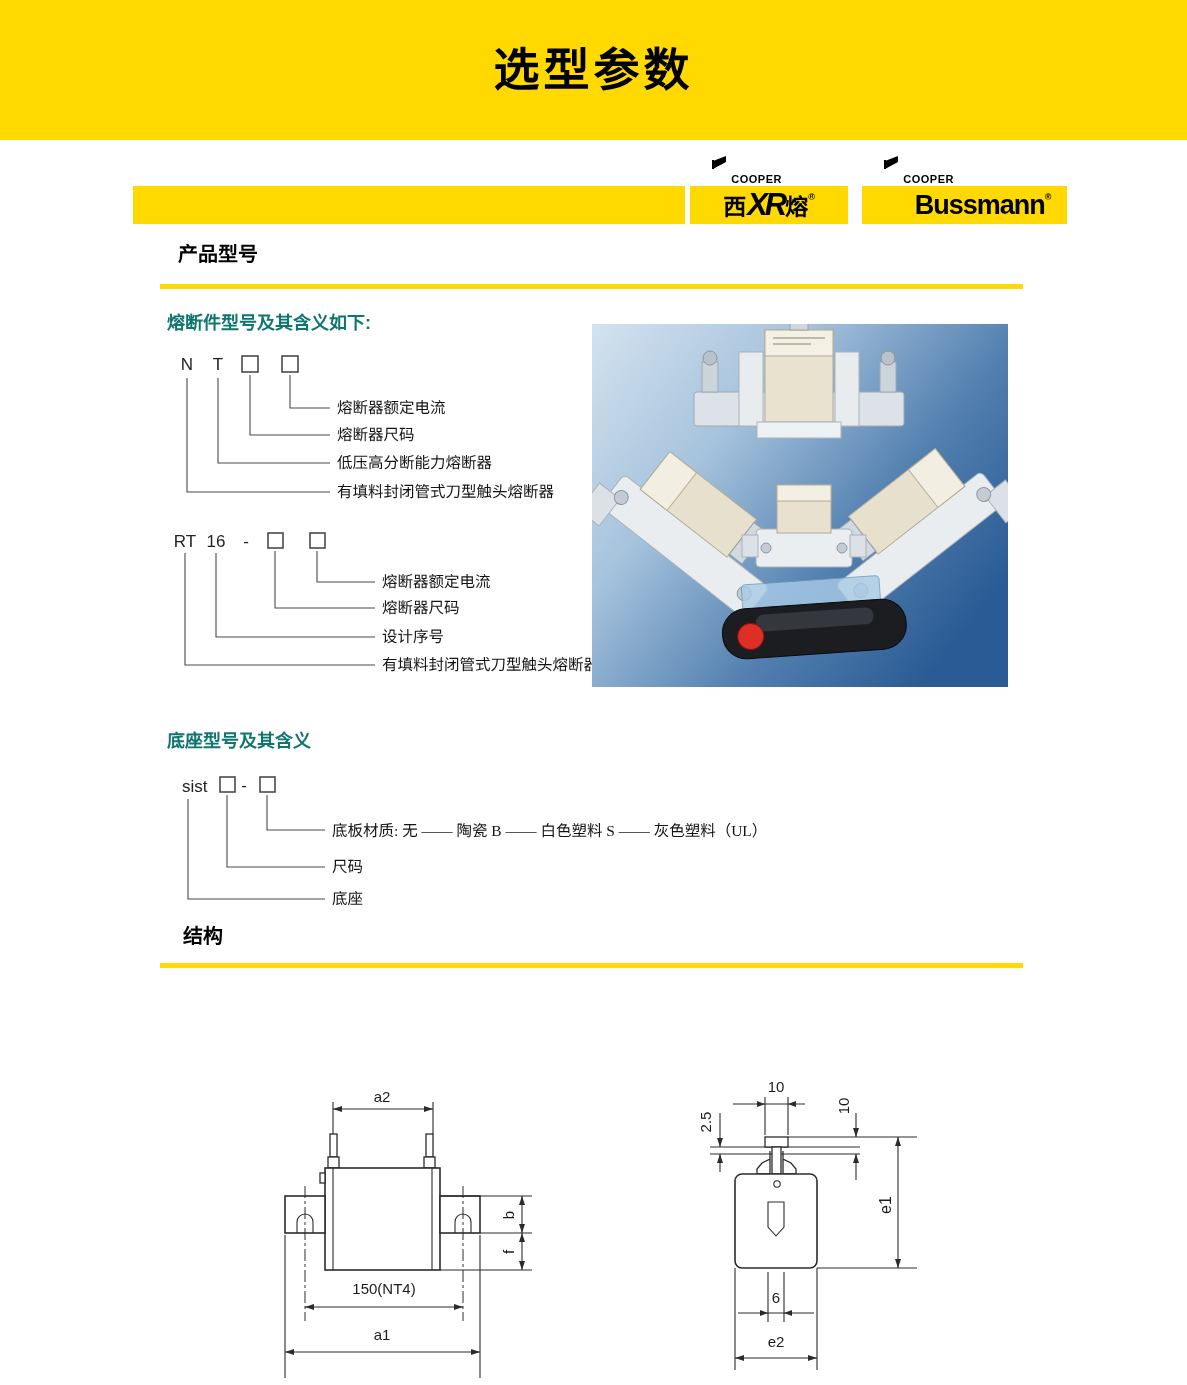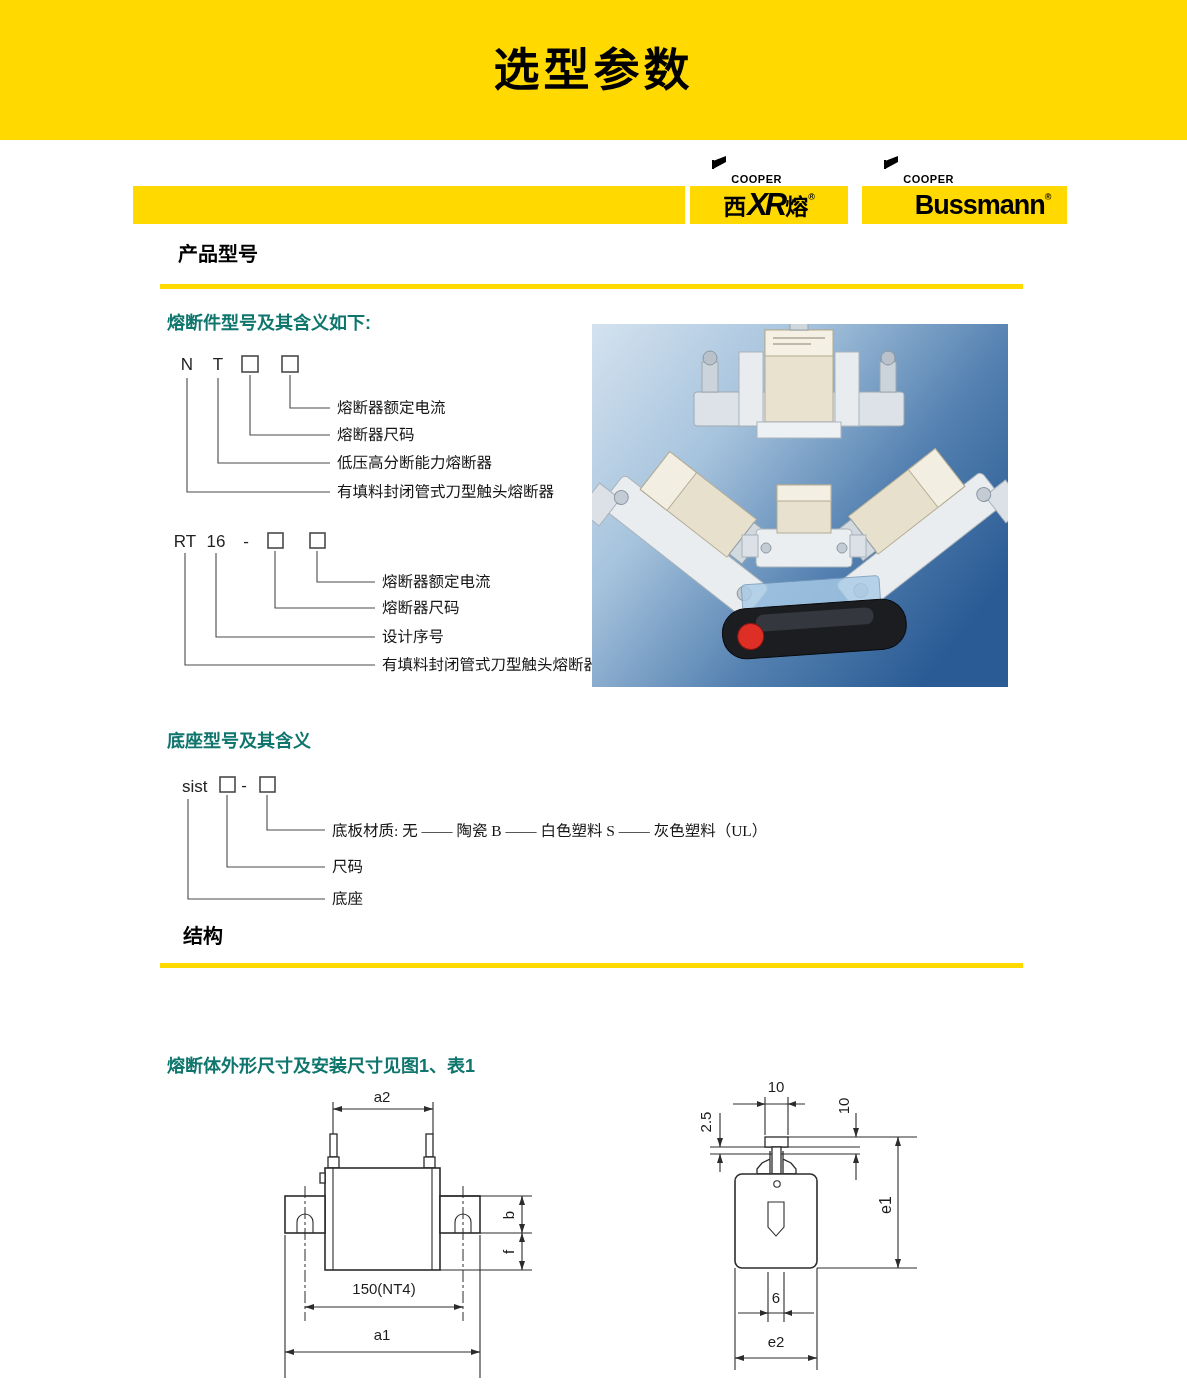--- a/index.html
+++ b/index.html
@@ -204,21 +204,20 @@
       <path class="cline" d="M67 40 V112 H165"></path>
       <path class="cline" d="M28 44 V144 H165"></path>
     </g>
     <text class="dg-label" x="172" y="81">底板材质: 无 —— 陶瓷 B —— 白色塑料 S —— 灰色塑料（UL）</text>
     <text class="dg-label" x="172" y="117">尺码</text>
     <text class="dg-label" x="172" y="149">底座</text>
   </svg>
 
   <div class="abs h-big" style="left:175px;top:920px;margin-left:8px;">结构</div>
   <div class="abs yline" style="left:160px;top:963px;width:863px;"></div>
-  <div class="abs h-mid" style="left:167px;top:1051px;">熔断体外形尺寸及安装尺寸见图1、表1</div>
 
   <svg class="abs" style="left:230px;top:1078px;" width="330" height="307" viewBox="0 0 330 307">
     <g>
       <text class="dim" x="152" y="24" text-anchor="middle">a2</text>
       <path class="tl" d="M103 31 H203"></path>
       <polygon class="arr" points="103,31 112,28 112,34"></polygon>
       <polygon class="arr" points="203,31 194,28 194,34"></polygon>
       <path class="tl" d="M103 24 V56 M203 24 V56"></path>
     </g>
     <g>

